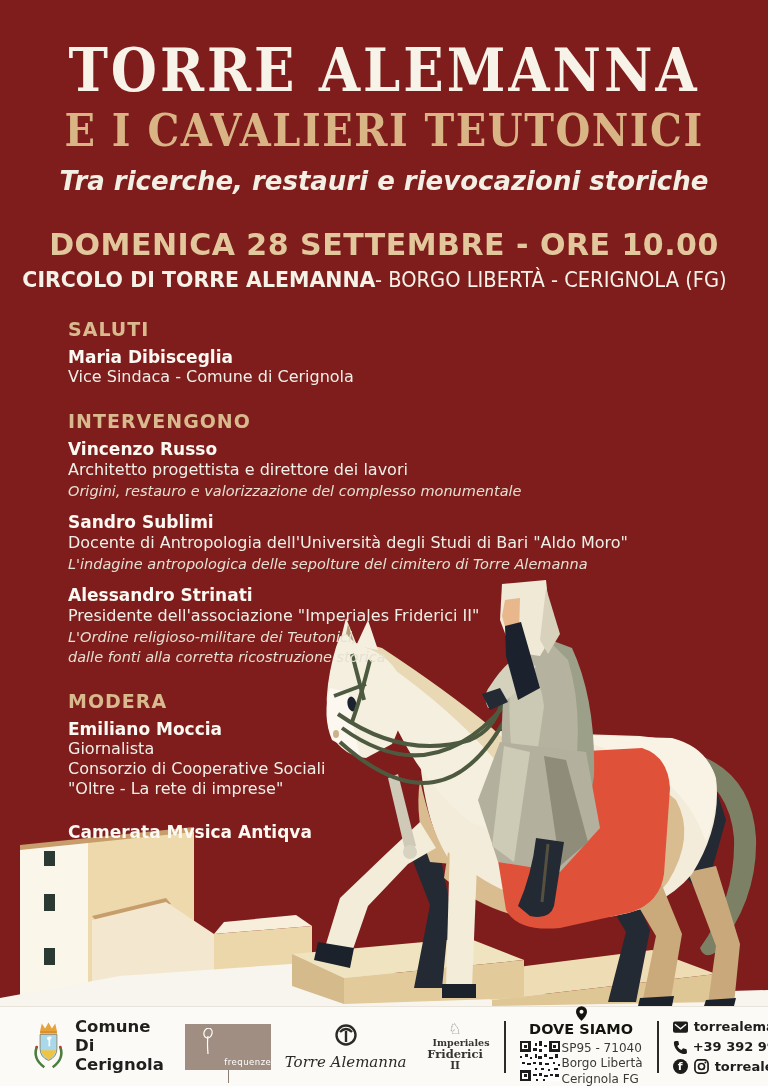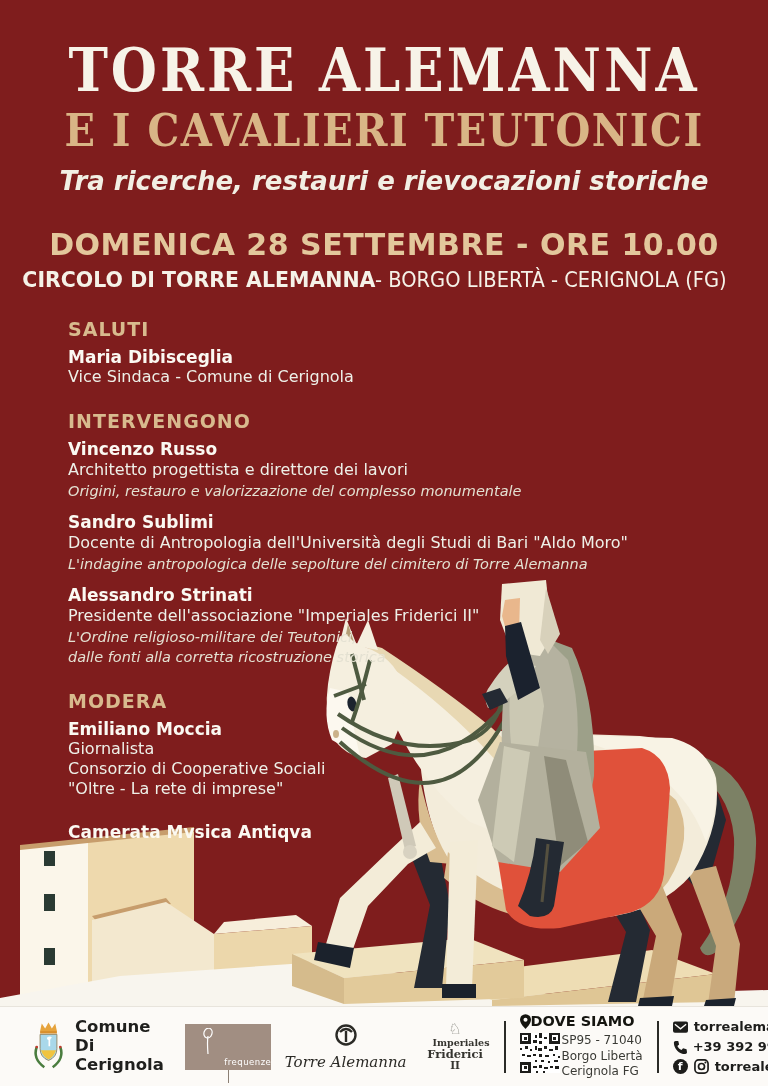--- a/index.html
+++ b/index.html
@@ -51,21 +51,21 @@
   .torre-script{font-family:"DejaVu Serif","Liberation Serif",serif;font-style:italic;
     font-size:15px;color:#2b2a26;margin-top:2px;white-space:nowrap;}
   .imperiales{text-align:center;color:#35342f;line-height:1.05;flex:none;
     font-family:"DejaVu Serif","Liberation Serif",serif;}
   .imp-glyph{font-size:15px;color:#7a7a72;font-family:"DejaVu Sans",sans-serif;}
   .imp-l1{font-size:9.5px;font-weight:bold;padding-left:12px;}
   .imp-l2{font-size:11.5px;font-weight:bold;}
   .imp-l3{font-size:10.5px;font-weight:bold;}
   .vdiv{width:2px;height:52px;background:#2b2b28;flex:none;}
   .dove{flex:none;}
-  .dove-head{display:flex;align-items:center;gap:0;font-size:14.5px;font-weight:bold;color:#14140f;}
+  .dove-head{display:flex;align-items:center;gap:0;font-size:14.5px;font-weight:bold;color:#14140f;flex-direction:column;}
   .dove-body{display:flex;gap:2px;margin-top:4px;align-items:flex-start;}
   .addr{font-size:12px;color:#3a3a35;line-height:1.3;}
   .contacts{flex:none;display:flex;flex-direction:column;gap:5px;}
   .c-row{display:flex;align-items:center;gap:6px;font-size:13px;font-weight:bold;color:#1d1d1b;white-space:nowrap;}
   .fb-badge{width:15px;height:15px;border-radius:50%;background:#1d1d1b;color:#fff;
     font-size:11px;font-weight:bold;display:flex;align-items:center;justify-content:center;flex:none;}
 </style>
 </head>
 <body>
 

